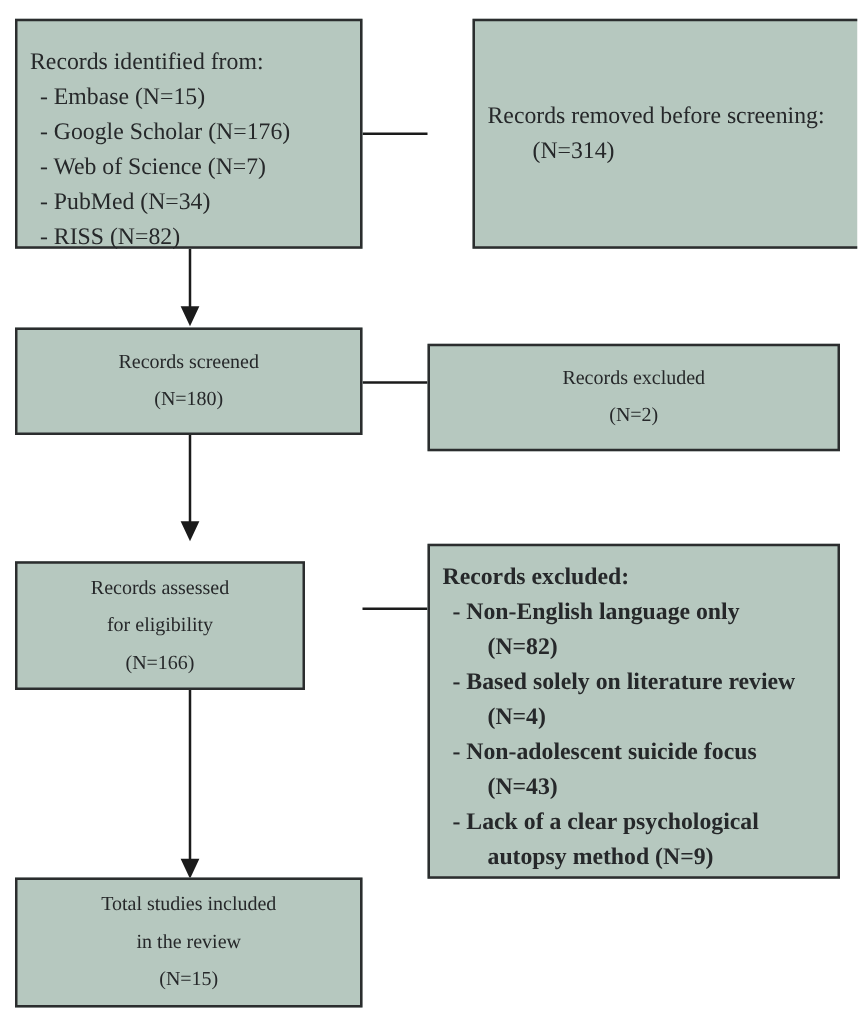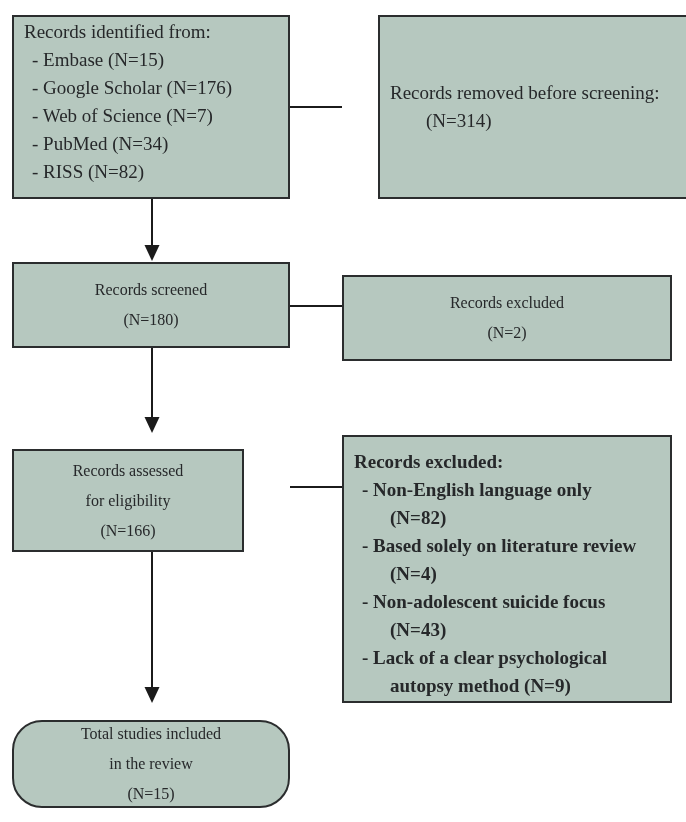--- a/index.html
+++ b/index.html
@@ -20,21 +20,21 @@
   }
   .box.centered {
     display:flex; flex-direction:column;
     align-items:center; justify-content:center;
     text-align:center;
     font-size:16px; line-height:30px;
   }
   .box.vcenter {
     display:flex; flex-direction:column; justify-content:center;
   }
-  .box.toppad { padding-top:1px; }
+  .box.toppad { padding-top:19px; }
   .title { padding-left:10px; white-space:nowrap; }
   .item  { padding-left:18px; white-space:nowrap; }
   .cont  { padding-left:46px; white-space:nowrap; }
 
   #flow-lines { position:absolute; left:0; top:0; pointer-events:none; }
   #flow-lines line { stroke:#1b1b1b; stroke-width:2; }
   #flow-lines polygon { fill:#1b1b1b; }
 </style>
 </head>
 <body>
@@ -91,19 +91,19 @@
     <div class="item">- Non-English language only</div>
     <div class="cont">(N=82)</div>
     <div class="item">- Based solely on literature review</div>
     <div class="cont">(N=4)</div>
     <div class="item">- Non-adolescent suicide focus</div>
     <div class="cont">(N=43)</div>
     <div class="item">- Lack of a clear psychological</div>
     <div class="cont">autopsy method (N=9)</div>
   </div>
 
-  <div class="box centered" style="left:12px; top:720px; width:278px; height:88px;border-radius:30px;">
+  <div class="box centered" style="left:12px; top:702px; width:278px; height:104px;">
     <div>Total studies included</div>
     <div>in the review</div>
     <div>(N=15)</div>
   </div>
 
 </div>
 
 </body></html>

